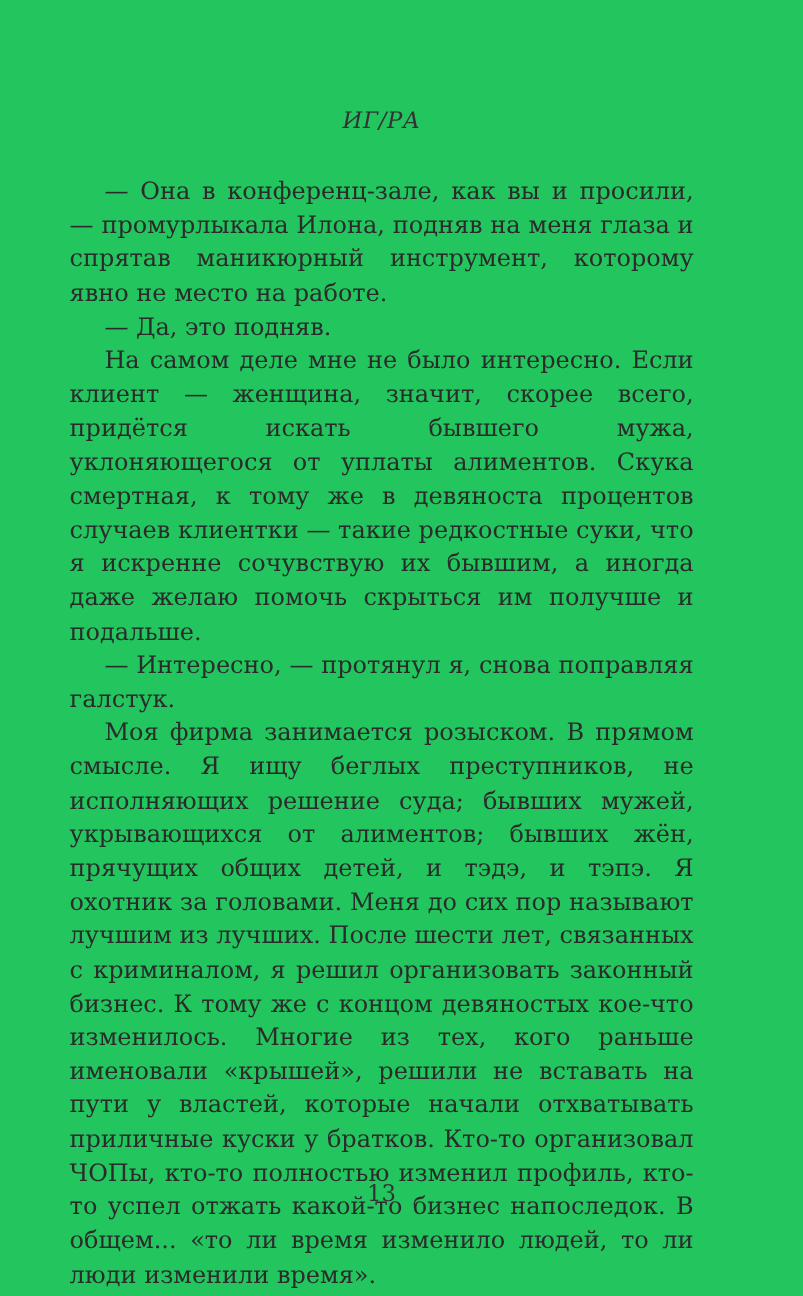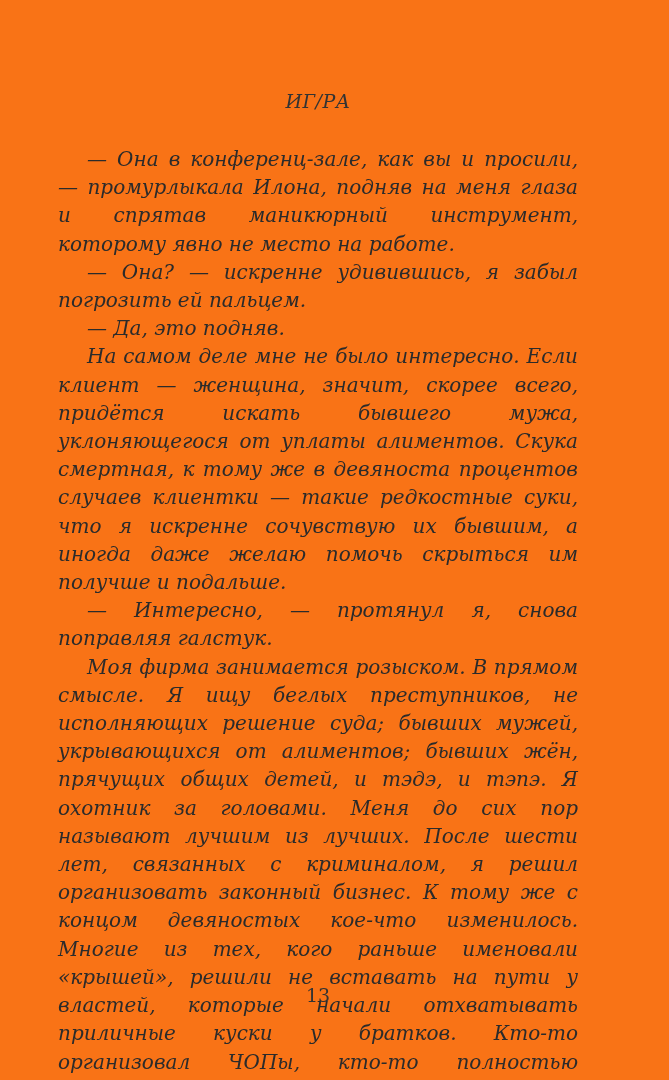--- a/index.html
+++ b/index.html
@@ -4,21 +4,21 @@
 <style>
   html, body {
     margin: 0;
     padding: 0;
     background: #e9e9e9;
   }
   .page {
     position: relative;
     width: 669px;
     height: 1080px;
-    background: #f97316;
+    background: #22c55e;
     overflow: hidden;
     font-family: "DejaVu Serif", "Liberation Serif", serif;
     color: #2b2b2b;
   }
   .text-column {
     position: absolute;
     left: 58px;
     top: 90px;
     width: 520px;
   }
@@ -32,21 +32,20 @@
   .body-text {
     margin-top: 33px;
     font-size: 20px;
     line-height: 28.2px;
     text-align: justify;
     text-justify: inter-word;
   }
   .para {
     margin: 0;
     text-indent: 29px;
-    font-style: italic;
   }
   .folio {
     position: absolute;
     left: 58px;
     top: 984px;
     width: 520px;
     text-align: center;
     font-size: 19px;
     color: #333333;
   }
@@ -54,21 +53,20 @@
 </head>
 <body>
 
 <div class="page">
   <div class="text-column">
     <div class="running-title">ИГ/РА</div>
     <div class="body-text">
 
         <p class="para">— Она в конференц-зале, как вы и просили, — промурлыкала Илона, подняв на меня глаза и спрятав маникюрный инструмент, которому явно не место на работе.</p>
 
-        <p class="para">— Она? — искренне удивившись, я забыл погрозить ей пальцем.</p>
 
         <p class="para">— Да, это подняв.</p>
 
         <p class="para">На самом деле мне не было интересно. Если клиент — женщина, значит, скорее всего, придётся искать бывшего мужа, уклоняющегося от уплаты алиментов. Скука смертная, к тому же в девяноста процентов случаев клиентки — такие редкостные суки, что я искренне сочувствую их бывшим, а иногда даже желаю помочь скрыться им получше и подальше.</p>
 
         <p class="para">— Интересно, — протянул я, снова поправляя галстук.</p>
 
         <p class="para">Моя фирма занимается розыском. В прямом смысле. Я ищу беглых преступников, не исполняющих решение суда; бывших мужей, укрывающихся от алиментов; бывших жён, прячущих общих детей, и тэдэ, и тэпэ. Я охотник за головами. Меня до сих пор называют лучшим из лучших. После шести лет, связанных с криминалом, я решил организовать законный бизнес. К тому же с концом девяностых кое-что изменилось. Многие из тех, кого раньше именовали «крышей», решили не вставать на пути у властей, которые начали отхватывать приличные куски у братков. Кто-то организовал ЧОПы, кто-то полностью изменил профиль, кто-то успел отжать какой-то бизнес напоследок. В общем... «то ли время изменило людей, то ли люди изменили время».</p>
       </div>
   </div>

